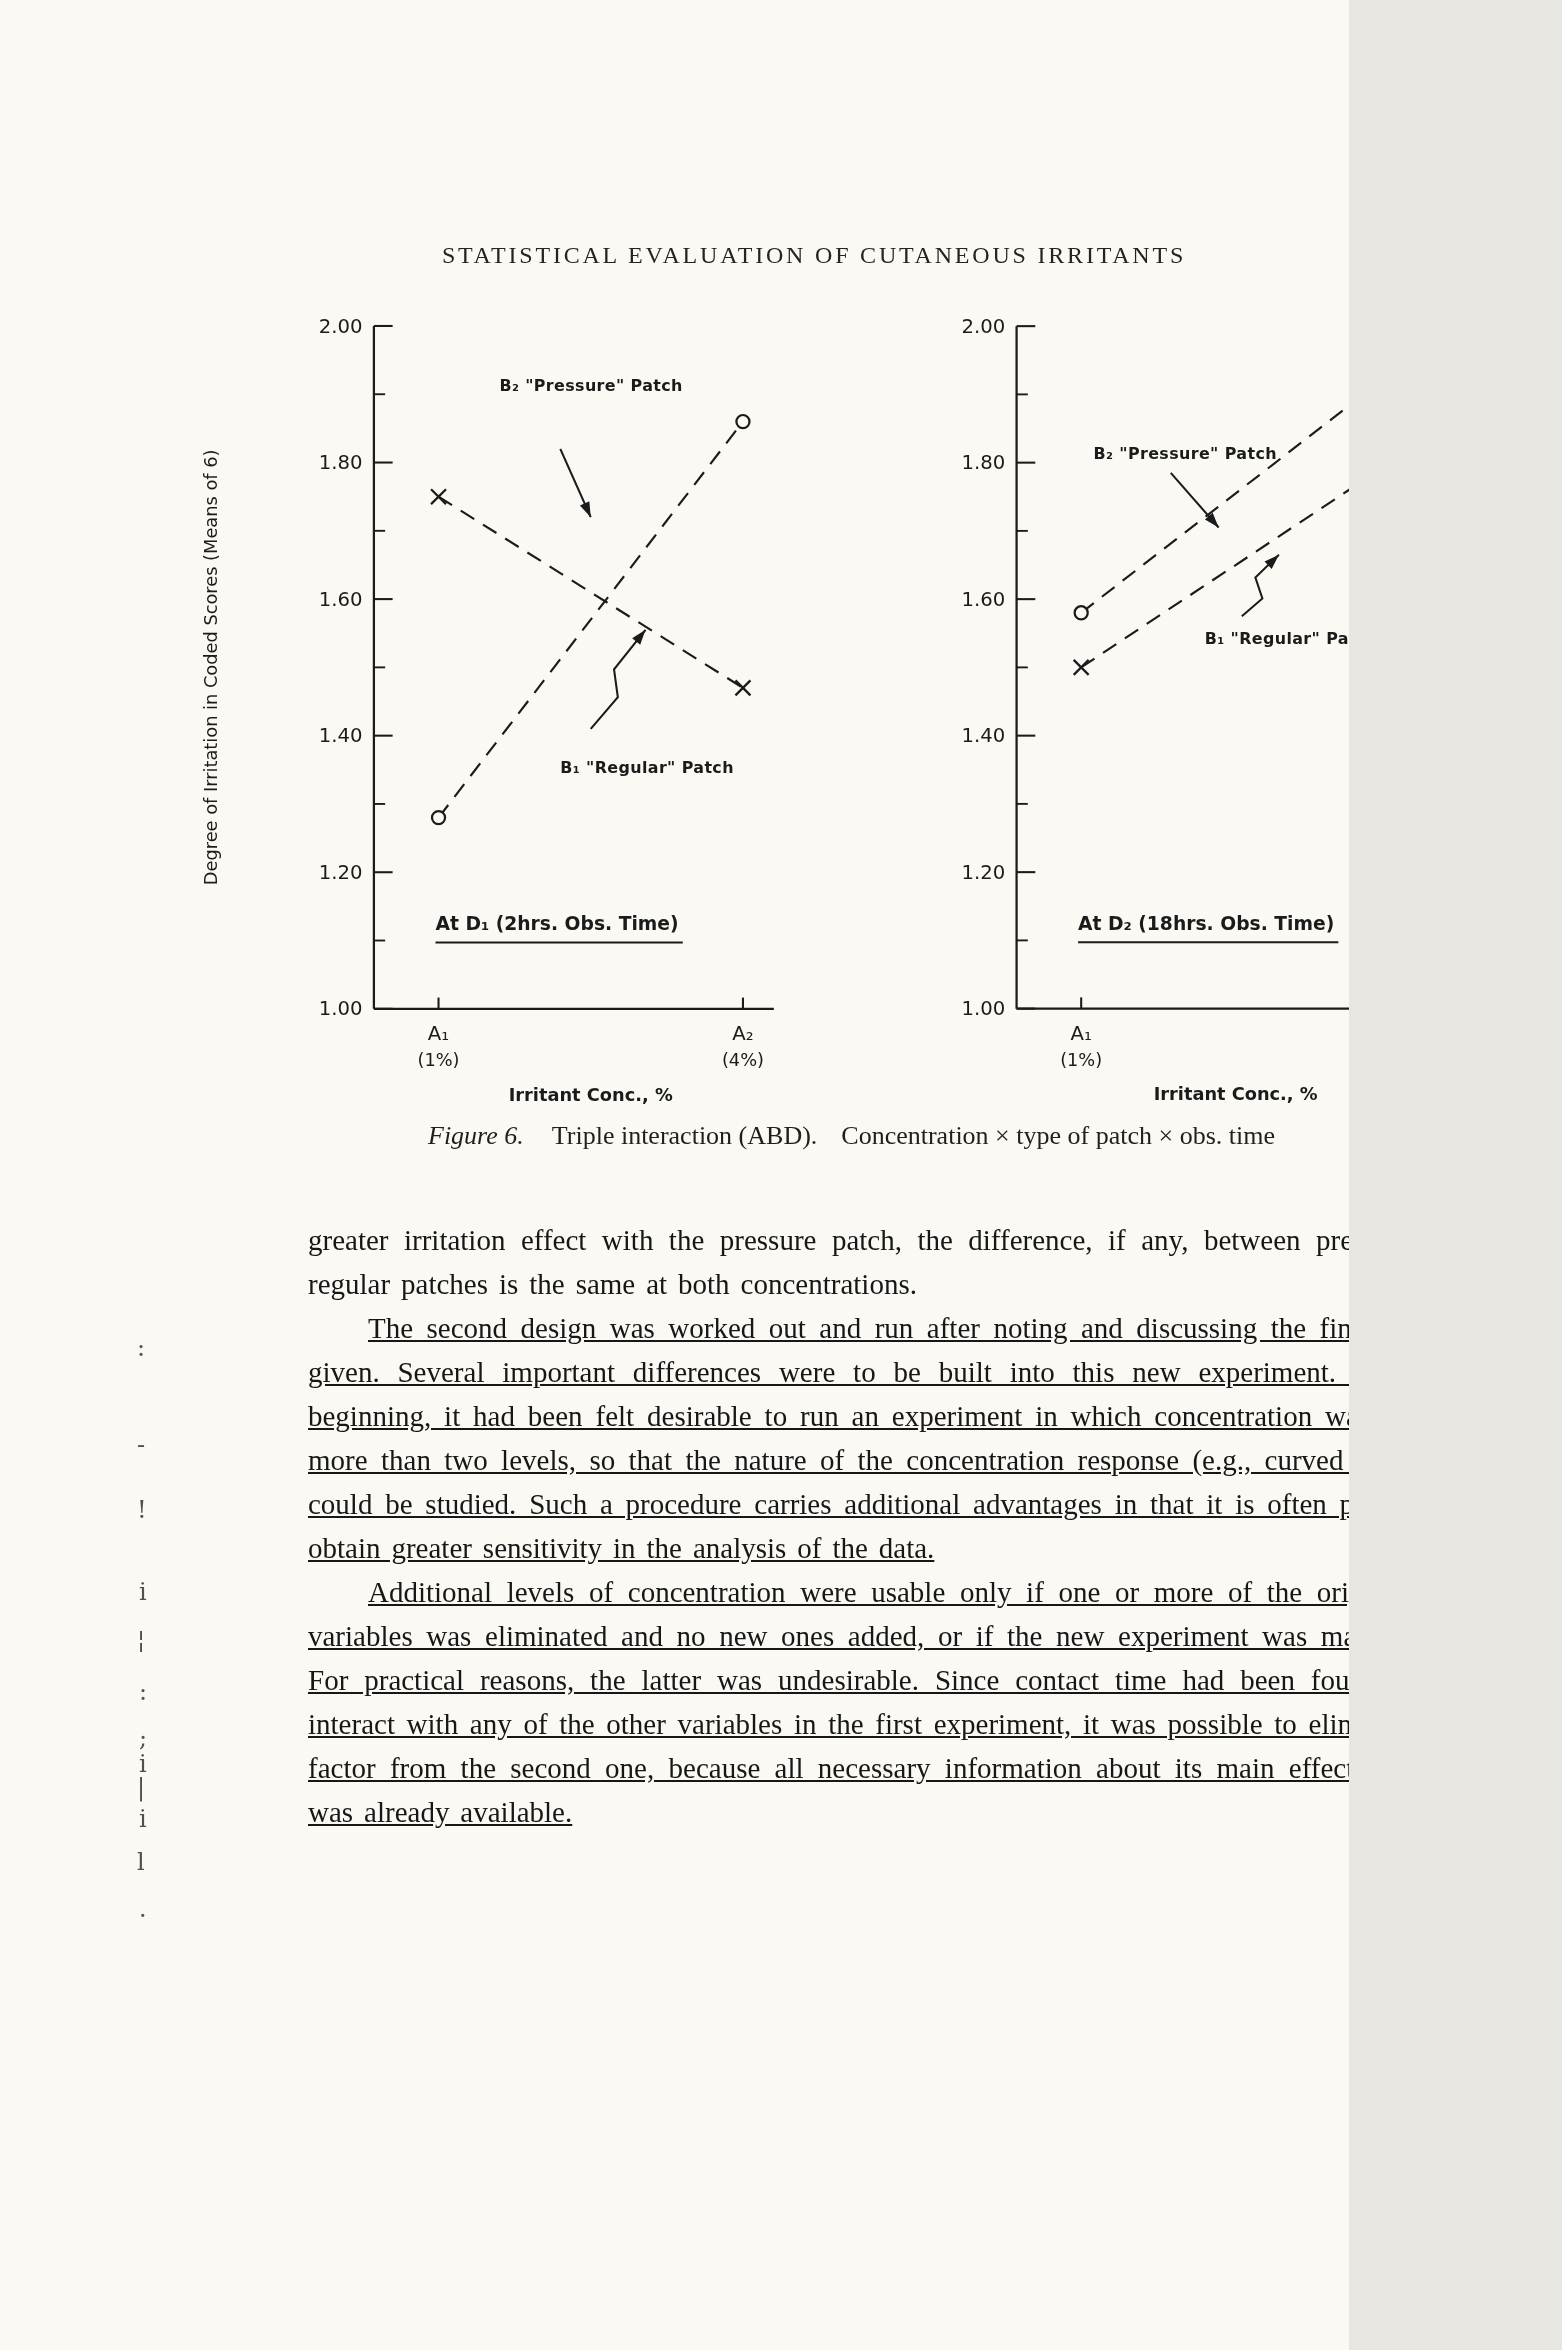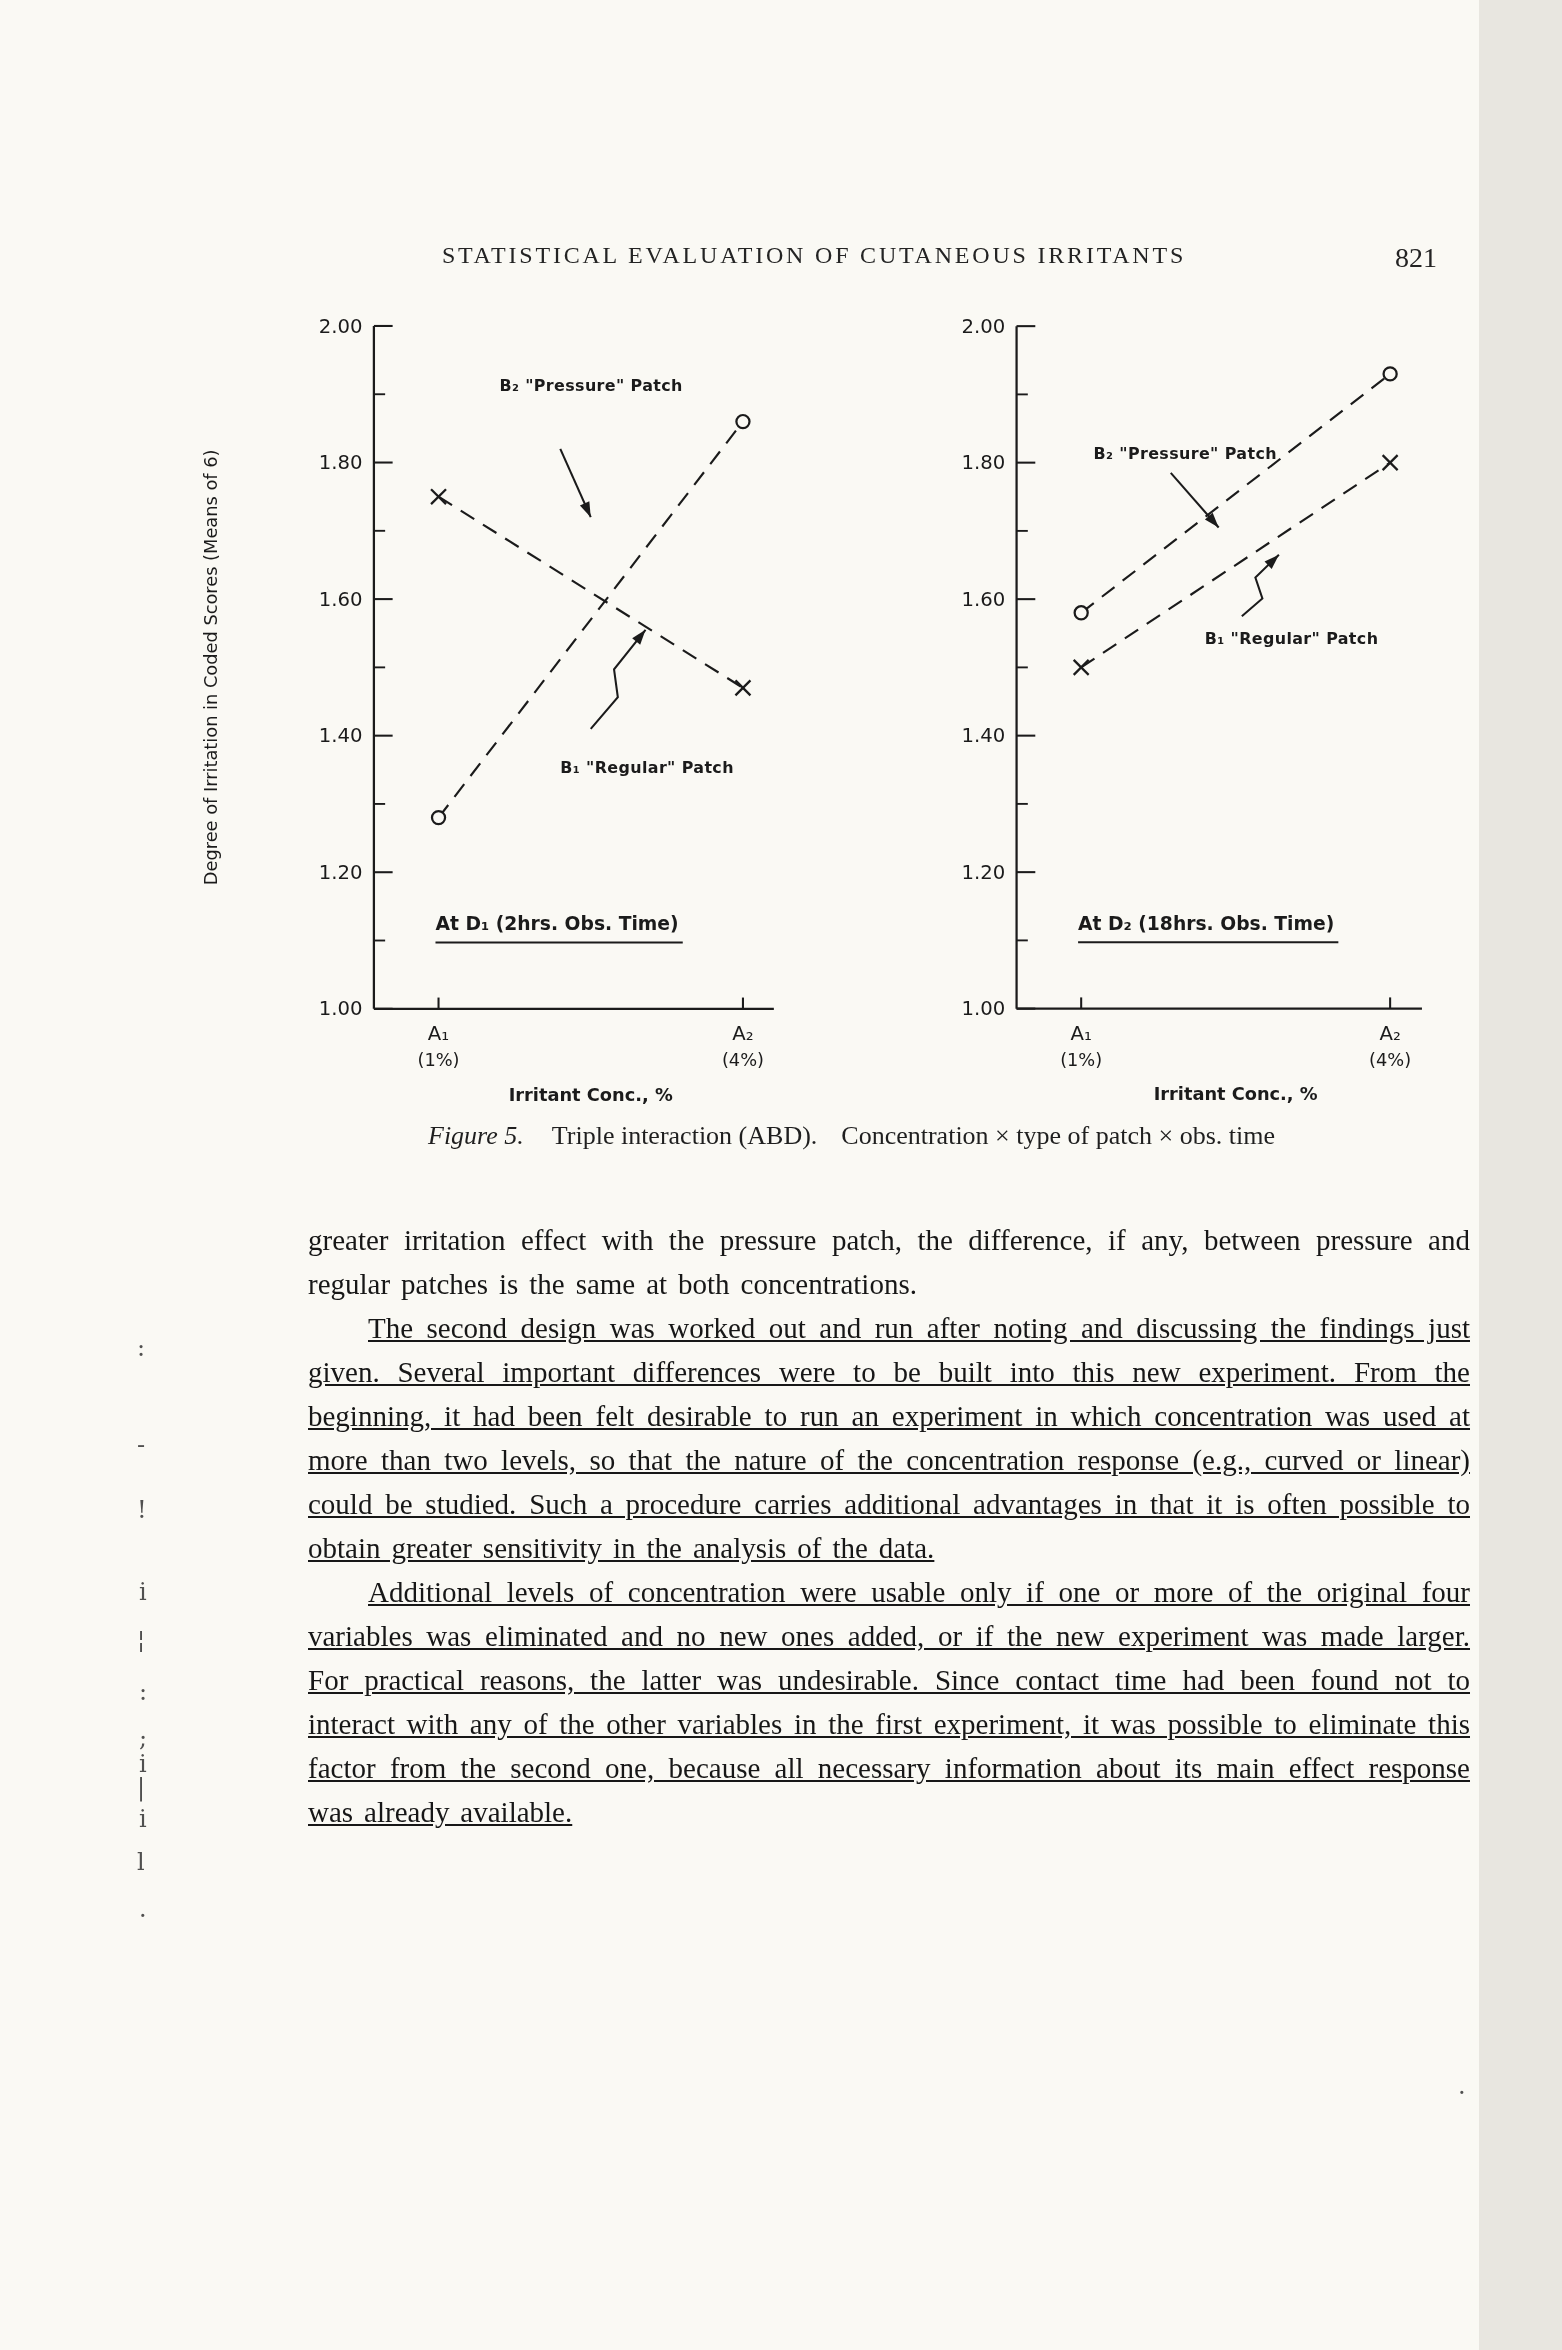--- a/index.html
+++ b/index.html
@@ -1,18 +1,18 @@
 <!DOCTYPE html>
 <html style="font-size:15px"><head>
 <meta charset="utf-8">
 <style>
   html,body{margin:0;padding:0;background:#e8e6e0;}
   .page{
     position:relative;
-    width:1479px;height:2351px;
+    width:1349px;height:2351px;
     background:#faf9f4;
     overflow:hidden;
     font-family:"Liberation Serif","DejaVu Serif",serif;
     color:#1b1b1b;
   }
   
   .page-header{position:absolute;left:275px;top:242px;width:1162px;height:37px;}
   .running-title{
     position:absolute;left:0;right:84px;text-align:center;
     font-size:24px;letter-spacing:2.8px;color:#242424;
@@ -141,21 +141,21 @@
           <text x="167.2" y="190.15500000000006" font-size="17" font-weight="600" text-anchor="start" fill="#1b1b1b" font-family="&quot;DejaVu Sans&quot;,&quot;Liberation Sans&quot;,sans-serif" letter-spacing="0.4">B₂ "Pressure" Patch</text>
           <line x1="249.7" y1="204.73500000000007" x2="300.85" y2="263.05499999999995" stroke="#1b1b1b" stroke-width="2.2"></line>
           <polygon points="300.85,263.05499999999995 294.4348677830576,247.39945533878975 286.1649625909249,254.6526386477333" fill="#1b1b1b"></polygon>
           <text x="286" y="386.98500000000007" font-size="17" font-weight="600" text-anchor="start" fill="#1b1b1b" font-family="&quot;DejaVu Sans&quot;,&quot;Liberation Sans&quot;,sans-serif" letter-spacing="0.4">B₁ "Regular" Patch</text>
           <polyline points="325.6,357.82500000000005 347.5612858499523,338.85605263920297 340.0707141500478,316.432747360797 365.20000000000005,292.215" fill="none" stroke="#1b1b1b" stroke-width="2.2"></polyline>
           <polygon points="365.20000000000005,292.215 349.86267302655125,299.35757665758797 357.49586699556136,307.27807852498677" fill="#1b1b1b"></polygon>
           <text x="150.7" y="693.165" font-size="20" font-weight="700" text-anchor="start" fill="#1b1b1b" font-family="&quot;DejaVu Sans&quot;,&quot;Liberation Sans&quot;,sans-serif">At D₂ (18hrs. Obs. Time)</text>
           <line x1="150.7" y1="706.165" x2="428.7" y2="706.165" stroke="#1b1b1b" stroke-width="2.2"></line>
         </svg></div>
     <div class="figure-caption">
-      <span class="cap-label">Figure 5.</span><span class="cap-part">Triple interaction (ABD).</span><span class="cap-part">Concentration × type of patch × obs. time</span>
+      <span class="cap-label">Figure 6.</span><span class="cap-part">Triple interaction (ABD).</span><span class="cap-part">Concentration × type of patch × obs. time</span>
     </div>
   </section>
 
   <main class="body-text">
     <p class="para no-indent">greater irritation effect with the pressure patch, the difference, if any, between pressure and regular patches is the same at both concentrations.</p>
     <p class="para indent">The second design was worked out and run after noting and discussing the findings just given.  Several important differences were to be built into this new experiment.  From the beginning, it had been felt desirable to run an experiment in which concentration was used at more than two levels, so that the nature of the concentration response (e.g., curved or linear) could be studied.  Such a procedure carries additional advantages in that it is often possible to obtain greater sensitivity in the analysis of the data.</p>
     <p class="para indent">Additional levels of concentration were usable only if one or more of the original four variables was eliminated and no new ones added, or if the new experiment was made larger.  For practical reasons, the latter was undesirable.  Since contact time had been found not to interact with any of the other variables in the first experiment, it was possible to eliminate this factor from the second one, because all necessary information about its main effect response was already available.</p>
   </main>
 
   <div id="margin-marks">

